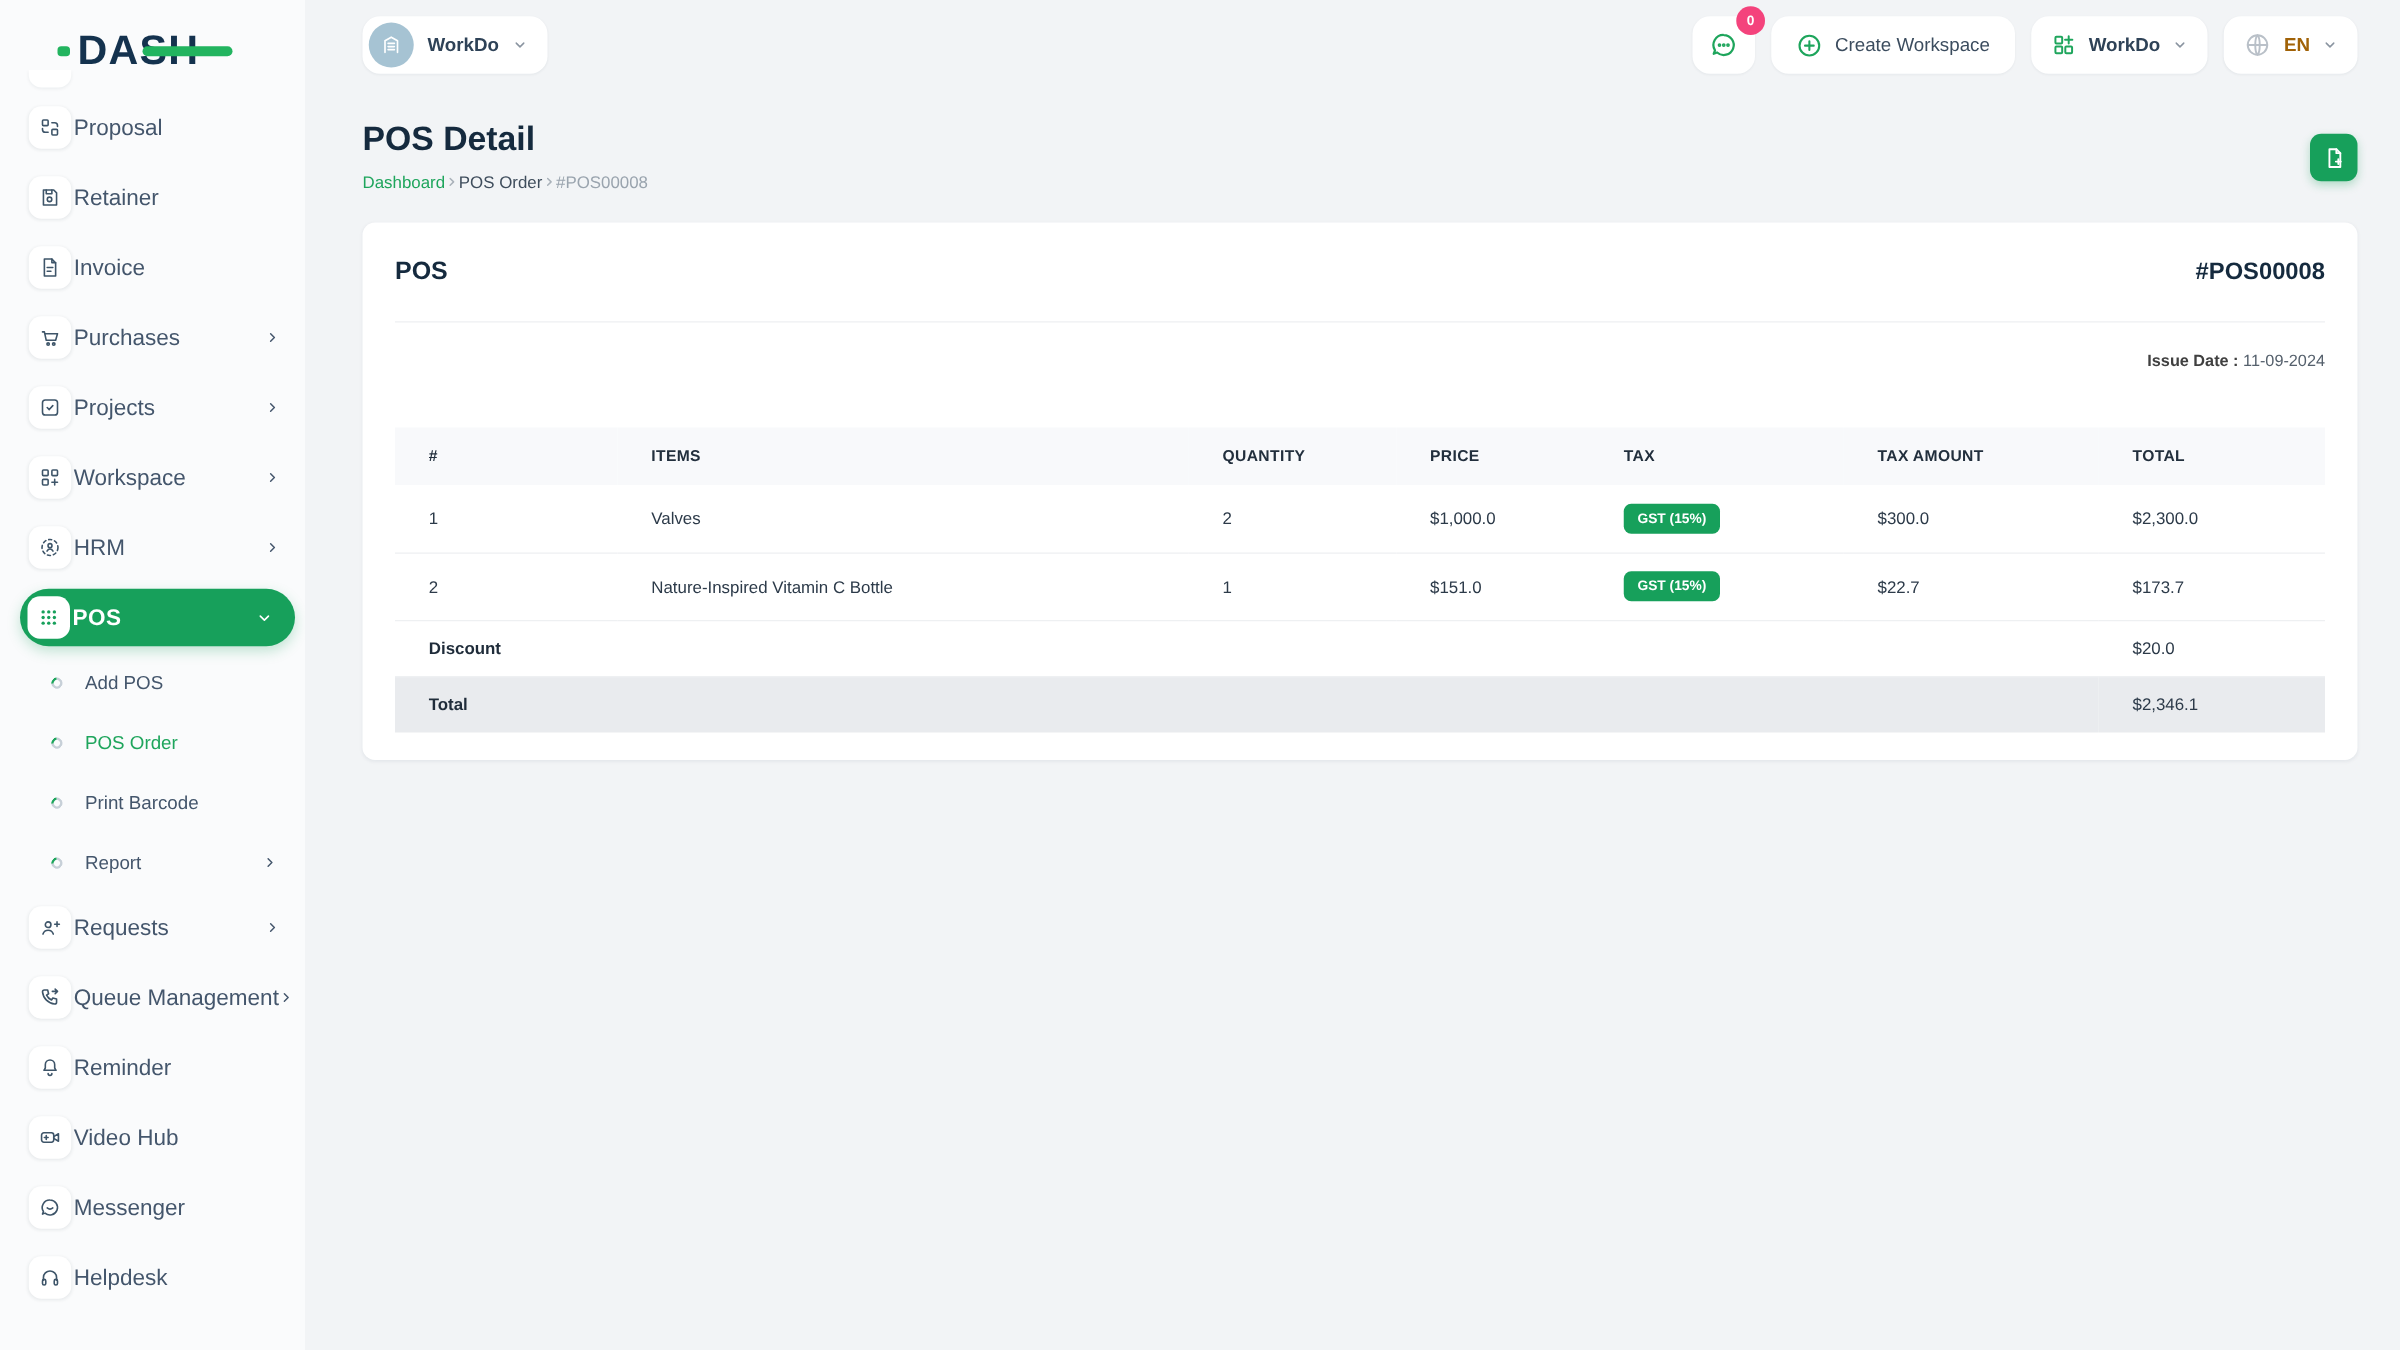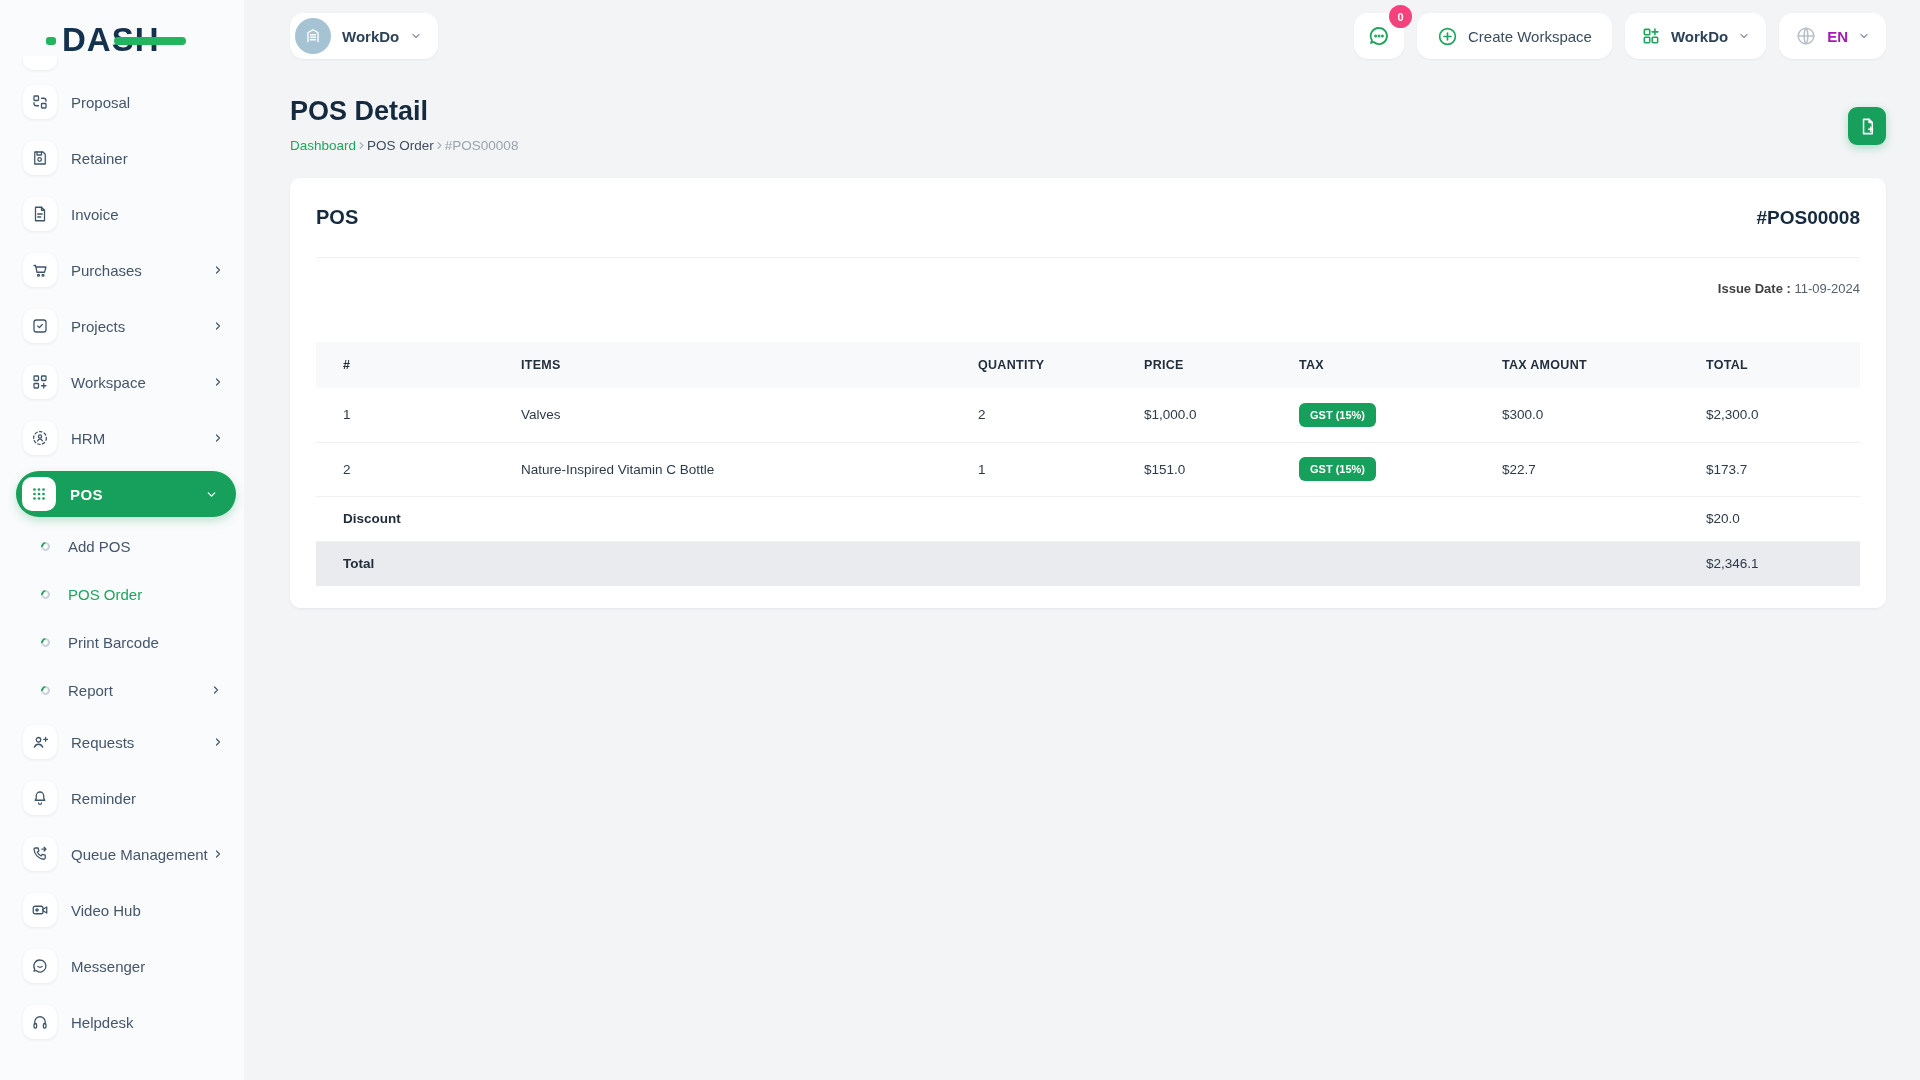--- a/index.html
+++ b/index.html
@@ -10,21 +10,21 @@
   
   .sidebar { position:absolute; left:0; top:0; width:244px; height:1080px; background:#fafbfc; }
   .logo { position:absolute; left:62px; top:20px; height:40px; display:flex; align-items:center; }
   .logo-text { font-size:33px; font-weight:800; letter-spacing:1px; color:#14324e; position:relative; }
   .logo-bar { position:absolute; right:-26px; top:17px; width:72px; height:8px; border-radius:4px; background:#22b45f; }
   .logo-dot { position:absolute; left:-16px; top:17px; width:10px; height:8px; border-radius:3px; background:#22b45f; }
   .side-list { position:absolute; top:56px; left:0; right:0; bottom:0; overflow:hidden; }
   .ghost-icon { width:34px; height:14px; background:#fff; border-radius:0 0 10px 10px; margin:0 0 4px 23px; box-shadow:0 1px 3px rgba(20,40,60,.07); }
   .side-item { display:flex; align-items:center; height:56px; padding:0 20px 0 23px; cursor:pointer; }
   .sicon { width:34px; height:34px; background:#ffffff; border-radius:10px; box-shadow:0 1px 3px rgba(20,40,60,.09); display:flex; align-items:center; justify-content:center; color:#3e5569; flex:0 0 auto; }
-  .slabel { margin-left:14px; font-size:15px; font-weight:500; color:#44566c; white-space:nowrap; }
+  .slabel { margin-left:2px; font-size:18px; font-weight:500; color:#44566c; white-space:nowrap; }
   .schev { margin-left:auto; color:#44566c; display:flex; }
   .side-item.active { background:#17a05b; border-radius:26px; height:46px; margin:5px 8px 5px 16px; padding:0 18px 0 6px; box-shadow:0 4px 10px rgba(23,160,91,.25); }
   .side-item.active .sicon { color:#17a05b; box-shadow:none; }
   .side-item.active .slabel { color:#ffffff; font-weight:700; letter-spacing:.4px; }
   .side-item.active .schev { color:#ffffff; }
   .sub-item { display:flex; align-items:center; height:48px; padding:0 22px 0 41px; cursor:pointer; }
   .bullet { width:9px; height:9px; border-radius:50%; border:2px solid #c7d0d8; border-left-color:#1ea55c; transform:rotate(40deg); flex:0 0 auto; }
   .sub-label { margin-left:18px; font-size:15px; font-weight:500; color:#44566c; }
   .sub-item.active .sub-label { color:#1ea55c; }
   .sub-item .schev { color:#44566c; }
@@ -37,21 +37,21 @@
   .ws-pill { padding:0 16px 0 5px; gap:11px; }
   .avatar { width:36px; height:36px; border-radius:50%; background:#a6c3d3; display:flex; align-items:center; justify-content:center; color:#fff; }
   .ws-name { font-size:15px; font-weight:600; color:#2e4257; }
   .chev { color:#8a94a0; display:flex; }
   .top-right { margin-left:auto; display:flex; align-items:center; gap:13px; }
   .chat-pill { width:50px; justify-content:center; position:relative; }
   .chat-badge { position:absolute; top:-8px; right:-8px; min-width:23px; height:23px; padding:0 4px; background:#f4437c; color:#fff; border-radius:12px; font-size:11px; font-weight:700; display:flex; align-items:center; justify-content:center; }
   .create-pill { padding:0 20px; gap:10px; font-size:15px; font-weight:500; color:#3b4c5e; }
   .company-pill { padding:0 16px; gap:10px; font-size:15px; font-weight:600; color:#2e4257; }
   .lang-pill { padding:0 16px; gap:10px; font-size:15px; font-weight:700; }
-  .lang-label { color:#a21caf; }
+  .lang-label { color:#a16207; }
 
   .page-head { position:absolute; top:96px; left:46px; }
   .page-title { font-size:27px; font-weight:700; color:#152a3e; }
   .breadcrumb { margin-top:11px; display:flex; align-items:center; font-size:13.5px; }
   .bc-link { color:#1ea55c; cursor:pointer; }
   .bc-mid { color:#3f4d5c; cursor:pointer; }
   .bc-cur { color:#9aa4ae; }
   .bc-sep { color:#aab2ba; display:flex; }
 
   .file-btn { position:absolute; top:107px; right:34px; width:38px; height:38px; border-radius:9px; background:#17a05b; display:flex; align-items:center; justify-content:center; cursor:pointer; box-shadow:0 3px 8px rgba(23,160,91,.3); }
@@ -243,40 +243,40 @@
         <span class="schev">
             <svg width="12" height="12" viewBox="0 0 24 24" fill="none" stroke="currentColor" stroke-width="2.4" stroke-linecap="round" stroke-linejoin="round">
               <path d="M9 6l6 6-6 6"></path>
             </svg>
           </span>
       </div>
 
       <div class="side-item">
         <span class="sicon">
             <svg width="18" height="18" viewBox="0 0 24 24" fill="none" stroke="currentColor" stroke-width="1.7" stroke-linecap="round" stroke-linejoin="round">
+              <path d="M6 4h3.5l1 4-2.2 1.4a11 11 0 0 0 5.3 5.3L15 12.5l4 1V17a2 2 0 0 1-2 2A14.5 14.5 0 0 1 4 6a2 2 0 0 1 2-2z"></path>
+              <path d="M14.5 5.5h5M17.5 3l2.5 2.5L17.5 8"></path>
+            </svg>
+          </span>
+        <span class="slabel">Queue Management</span>
+        <span class="schev">
+            <svg width="12" height="12" viewBox="0 0 24 24" fill="none" stroke="currentColor" stroke-width="2.4" stroke-linecap="round" stroke-linejoin="round">
+              <path d="M9 6l6 6-6 6"></path>
+            </svg>
+          </span>
+      </div>
+
+      <div class="side-item">
+        <span class="sicon">
+            <svg width="18" height="18" viewBox="0 0 24 24" fill="none" stroke="currentColor" stroke-width="1.7" stroke-linecap="round" stroke-linejoin="round">
               <path d="M12 4a5 5 0 0 1 5 5v3.5l1.5 2.5H5.5L7 12.5V9a5 5 0 0 1 5-5z"></path>
               <path d="M10 18.5a2 2 0 0 0 4 0"></path>
             </svg>
           </span>
         <span class="slabel">Reminder</span>
-      </div>
-
-      <div class="side-item">
-        <span class="sicon">
-            <svg width="18" height="18" viewBox="0 0 24 24" fill="none" stroke="currentColor" stroke-width="1.7" stroke-linecap="round" stroke-linejoin="round">
-              <path d="M6 4h3.5l1 4-2.2 1.4a11 11 0 0 0 5.3 5.3L15 12.5l4 1V17a2 2 0 0 1-2 2A14.5 14.5 0 0 1 4 6a2 2 0 0 1 2-2z"></path>
-              <path d="M14.5 5.5h5M17.5 3l2.5 2.5L17.5 8"></path>
-            </svg>
-          </span>
-        <span class="slabel">Queue Management</span>
-        <span class="schev">
-            <svg width="12" height="12" viewBox="0 0 24 24" fill="none" stroke="currentColor" stroke-width="2.4" stroke-linecap="round" stroke-linejoin="round">
-              <path d="M9 6l6 6-6 6"></path>
-            </svg>
-          </span>
       </div>
 
       <div class="side-item">
         <span class="sicon">
             <svg width="18" height="18" viewBox="0 0 24 24" fill="none" stroke="currentColor" stroke-width="1.7" stroke-linecap="round" stroke-linejoin="round">
               <rect x="3" y="7" width="13" height="10" rx="2.5"></rect>
               <path d="M16 11l5-3v8l-5-3z"></path>
               <path d="M8 10v4M6 12h4"></path>
             </svg>
           </span>

